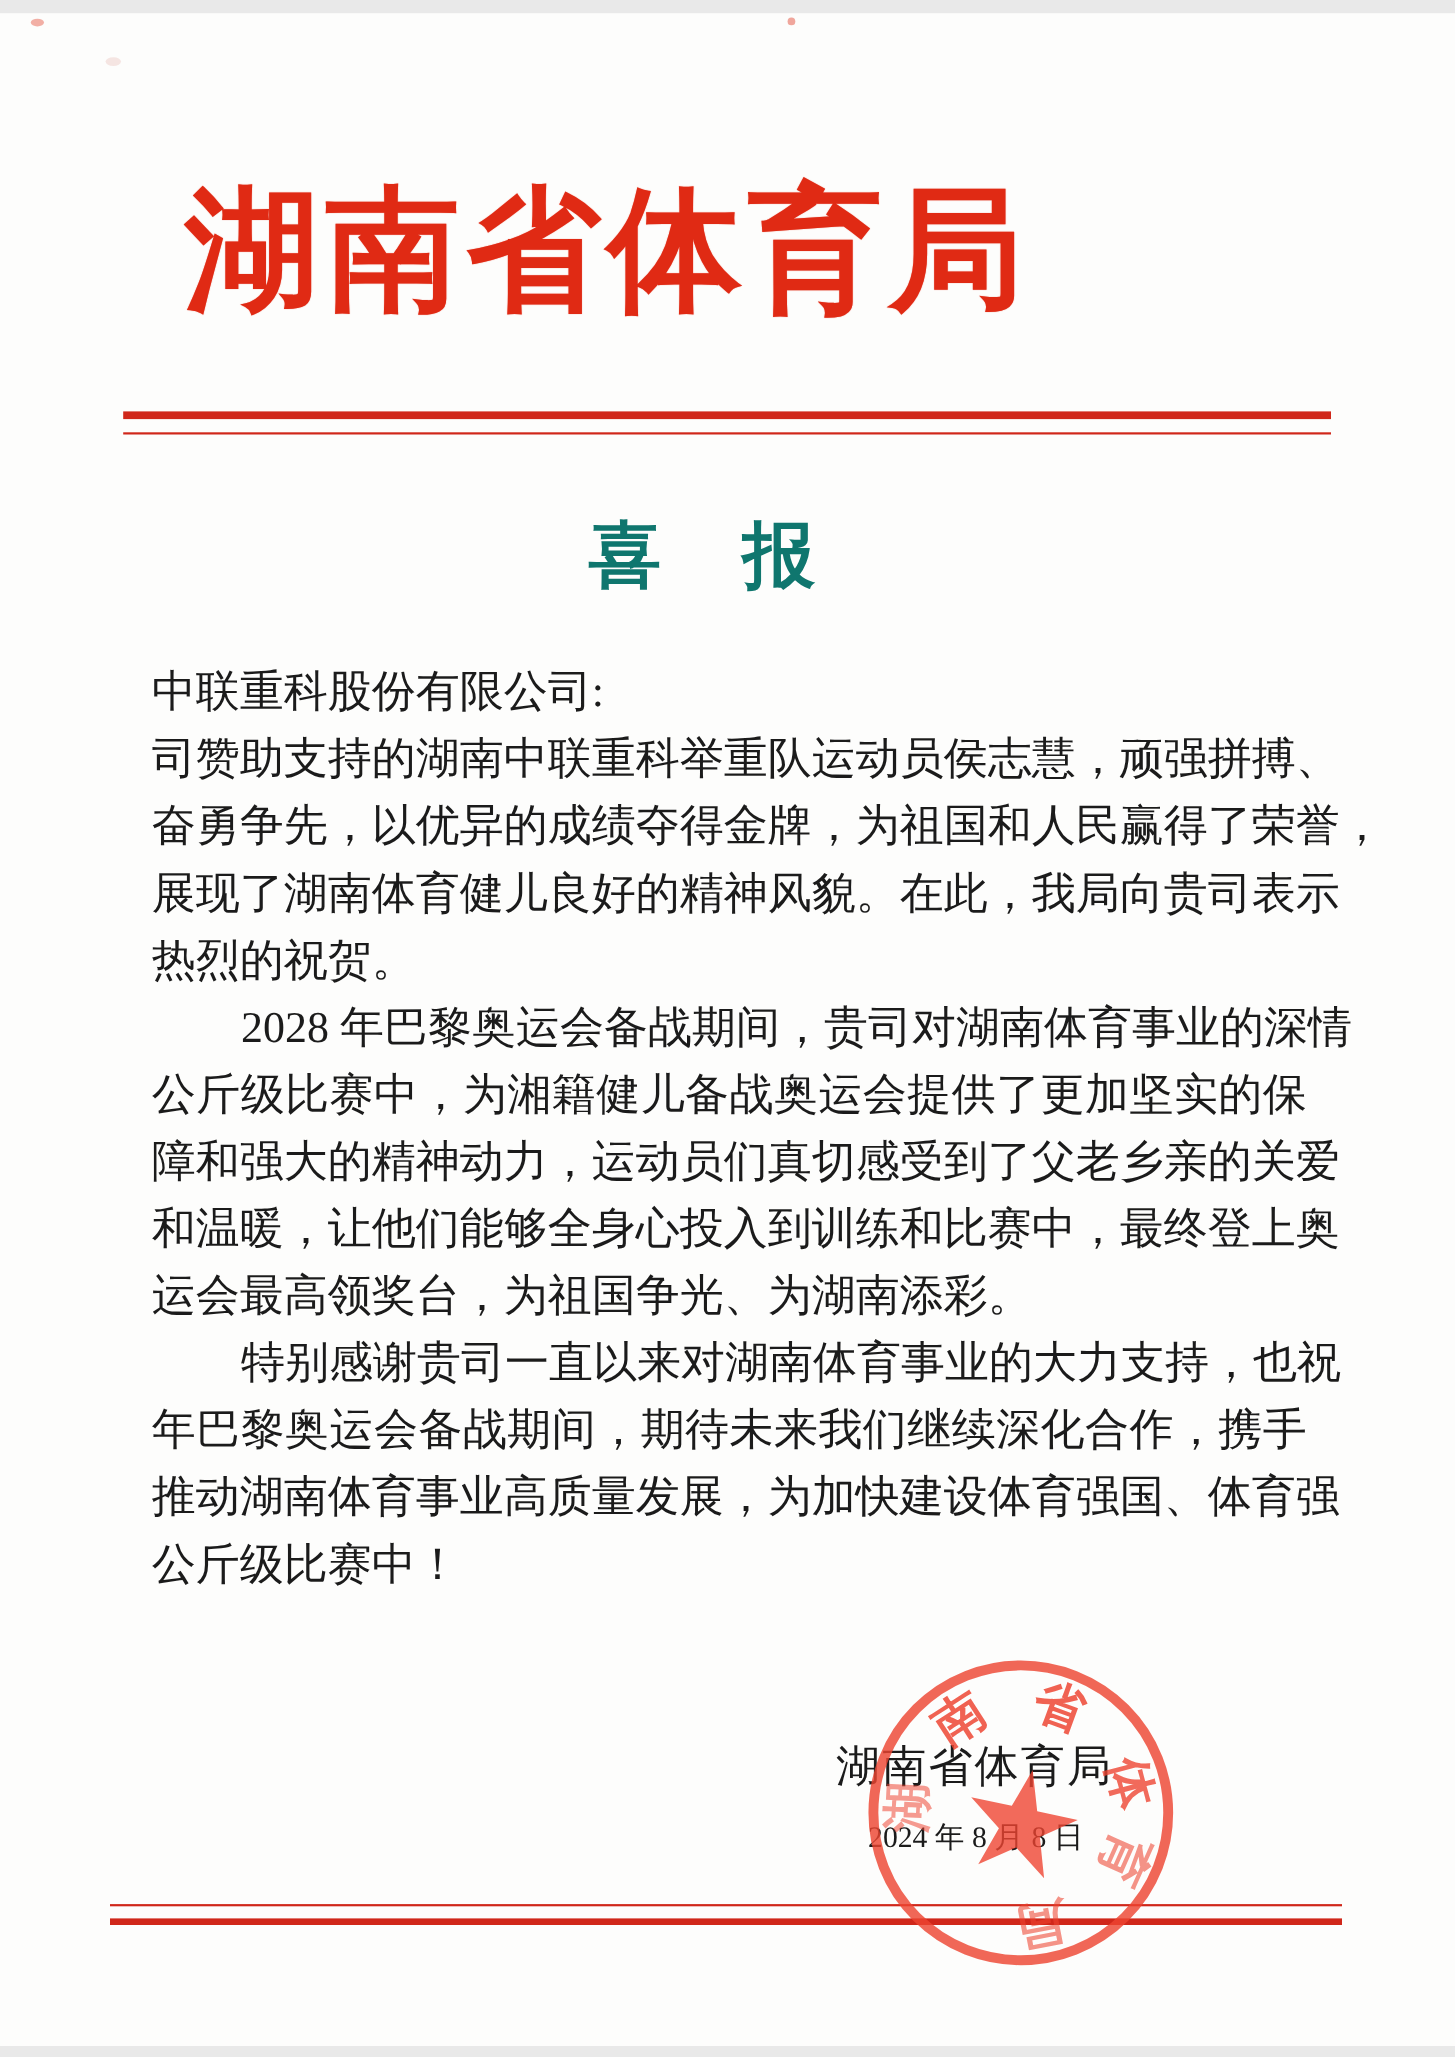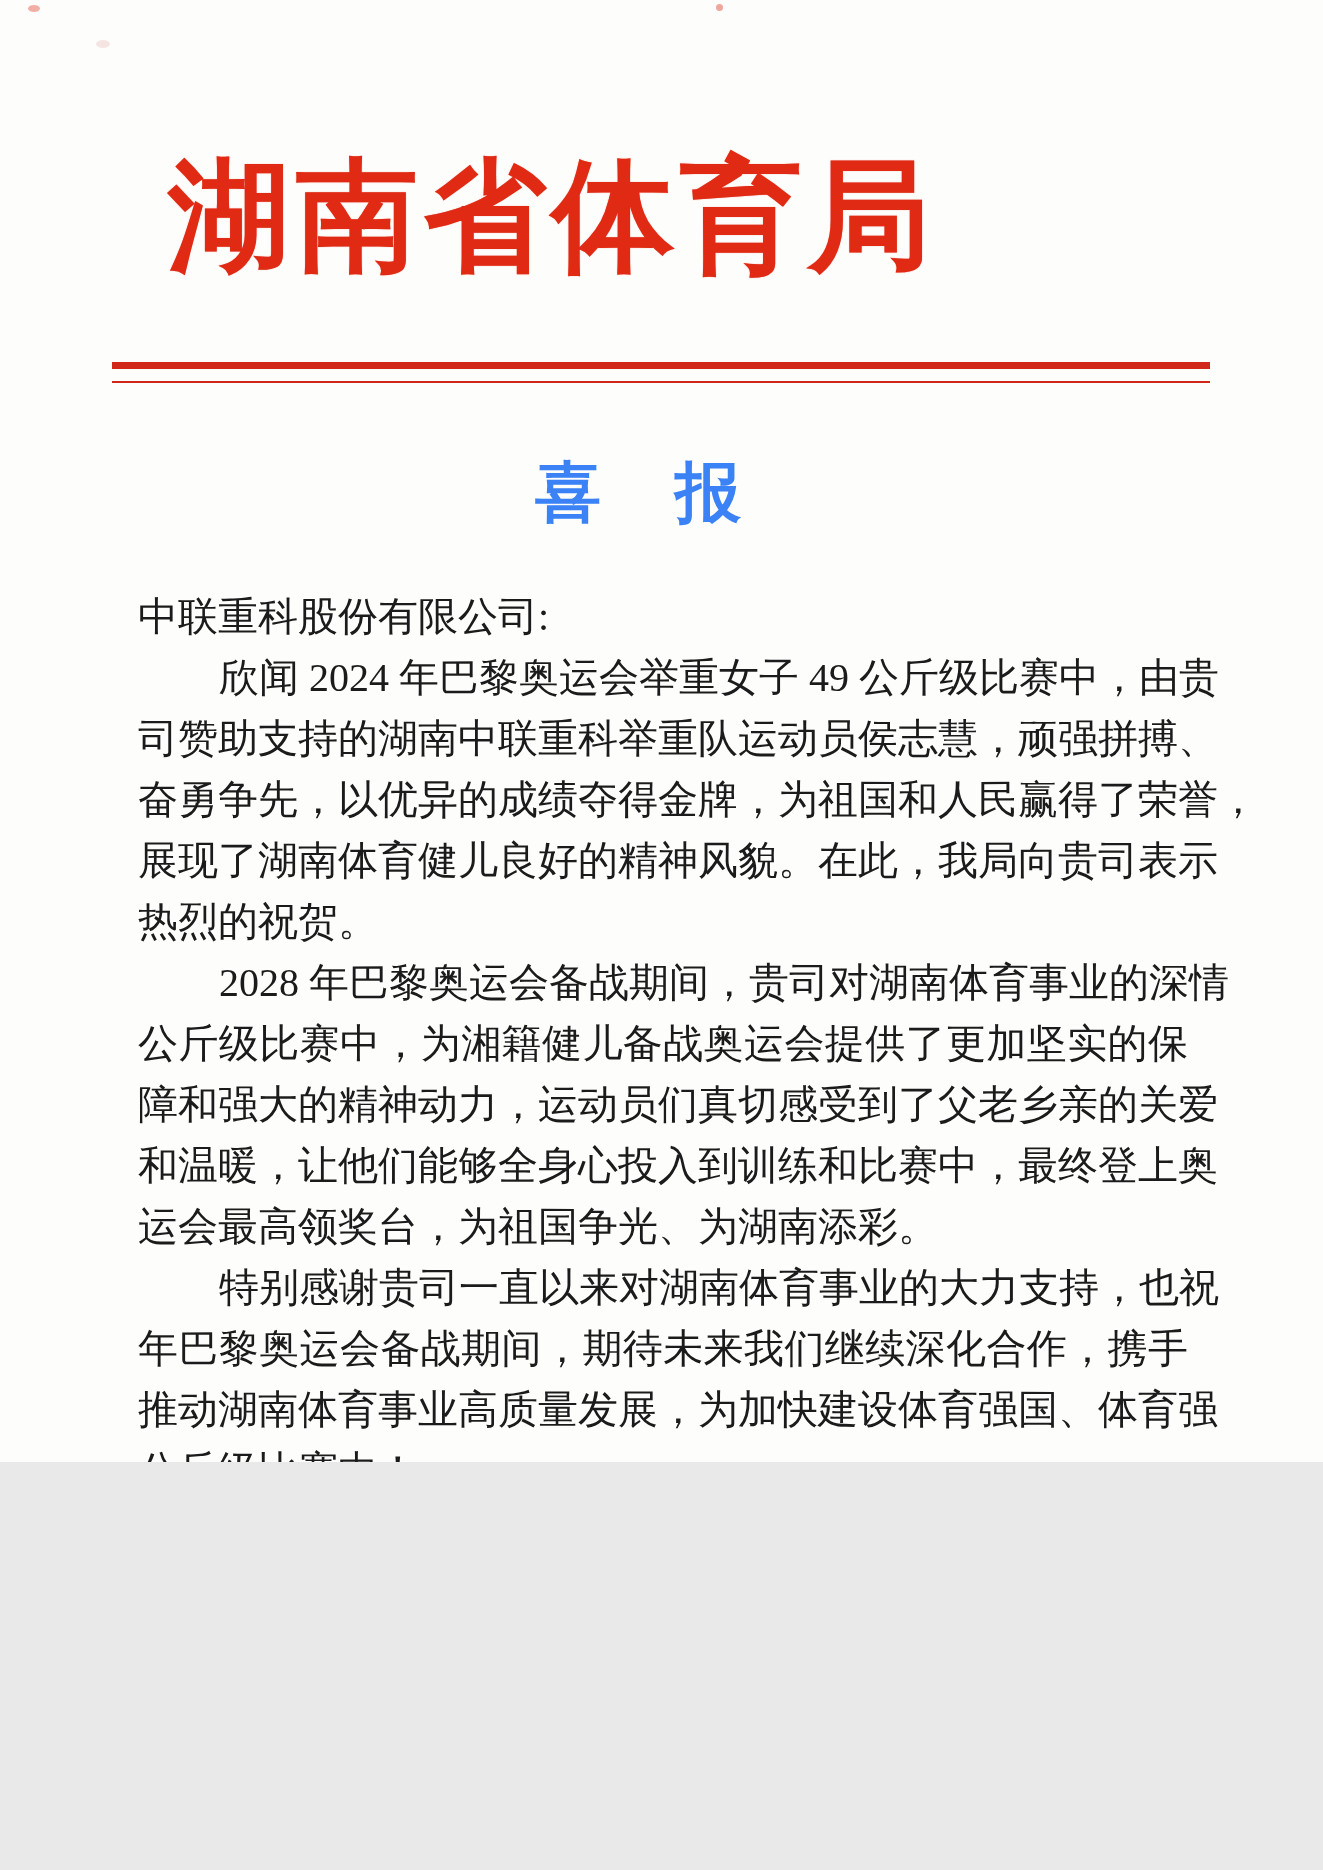--- a/index.html
+++ b/index.html
@@ -1,19 +1,19 @@
 <!DOCTYPE html>
 <html><head>
 <meta charset="utf-8">
 <style>
   html,body{margin:0;padding:0;background:#e9e9e9;}
   .page{
     position:relative;
-    width:1323px;height:1462px;
-    margin:0 auto;
+    width:1323px;height:1848px;
+    margin:12px auto;
     background:#fdfdfc;
     overflow:hidden;
     font-family:"Liberation Serif","DejaVu Serif",serif;
   }
   
   .speck{position:absolute;border-radius:50%;}
   .speck.a{left:28px;top:5px;width:12px;height:7px;background:rgba(228,80,60,.45);}
   .speck.b{left:716px;top:4px;width:7px;height:7px;background:rgba(228,80,60,.5);}
   .speck.c{left:96px;top:40px;width:14px;height:8px;background:rgba(210,120,110,.18);}
 
@@ -30,21 +30,21 @@
     border-top:7px solid #d0271a;border-bottom:2px solid #d0271a;
   }
   .rule-bottom{
     position:absolute;left:100px;top:1719px;width:1120px;height:11px;
     border-top:2px solid #d0271a;border-bottom:6px solid #d0271a;
   }
 
   .doc-title{
     position:absolute;left:0;top:448px;width:1280px;
     text-align:center;
-    font-size:66px;font-weight:bold;color:#3b82f6;
+    font-size:66px;font-weight:bold;color:#0f766e;
     letter-spacing:4px;
   }
 
   .body-text{
     position:absolute;left:138px;top:586px;width:1050px;
     font-size:40px;color:#1b1b1b;
   }
   .line{
     height:61px;line-height:61px;white-space:nowrap;
     text-align:justify;text-align-last:justify;text-justify:inter-character;
@@ -83,21 +83,20 @@
 
   <div class="letterhead">湖南省体育局</div>
 
   <div class="rule-top"></div>
 
   <div class="doc-title">喜　报</div>
 
   <div class="body-text">
     <div class="line lastline">中联重科股份有限公司:</div>
 
-    <div class="line indent">欣闻 2024 年巴黎奥运会举重女子 49 公斤级比赛中，由贵</div>
     <div class="line">司赞助支持的湖南中联重科举重队运动员侯志慧，顽强拼搏、</div>
     <div class="line">奋勇争先，以优异的成绩夺得金牌，为祖国和人民赢得了荣誉，</div>
     <div class="line">展现了湖南体育健儿良好的精神风貌。在此，我局向贵司表示</div>
     <div class="line lastline">热烈的祝贺。</div>
 
     <div class="line indent">2028 年巴黎奥运会备战期间，贵司对湖南体育事业的深情</div>
     <div class="line">公斤级比赛中，为湘籍健儿备战奥运会提供了更加坚实的保</div>
     <div class="line">障和强大的精神动力，运动员们真切感受到了父老乡亲的关爱</div>
     <div class="line">和温暖，让他们能够全身心投入到训练和比赛中，最终登上奥</div>
     <div class="line lastline">运会最高领奖台，为祖国争光、为湖南添彩。</div>

